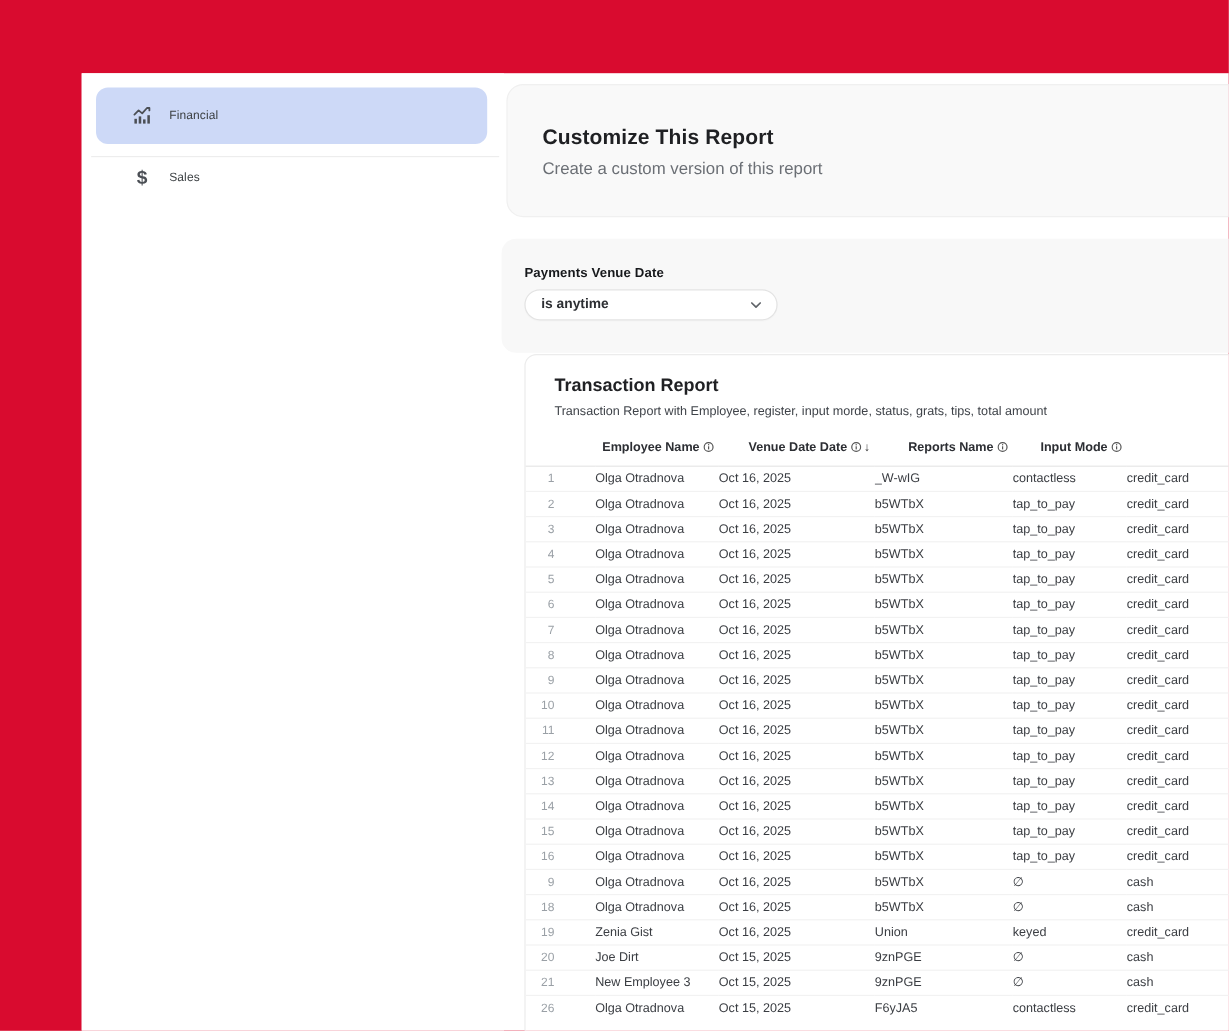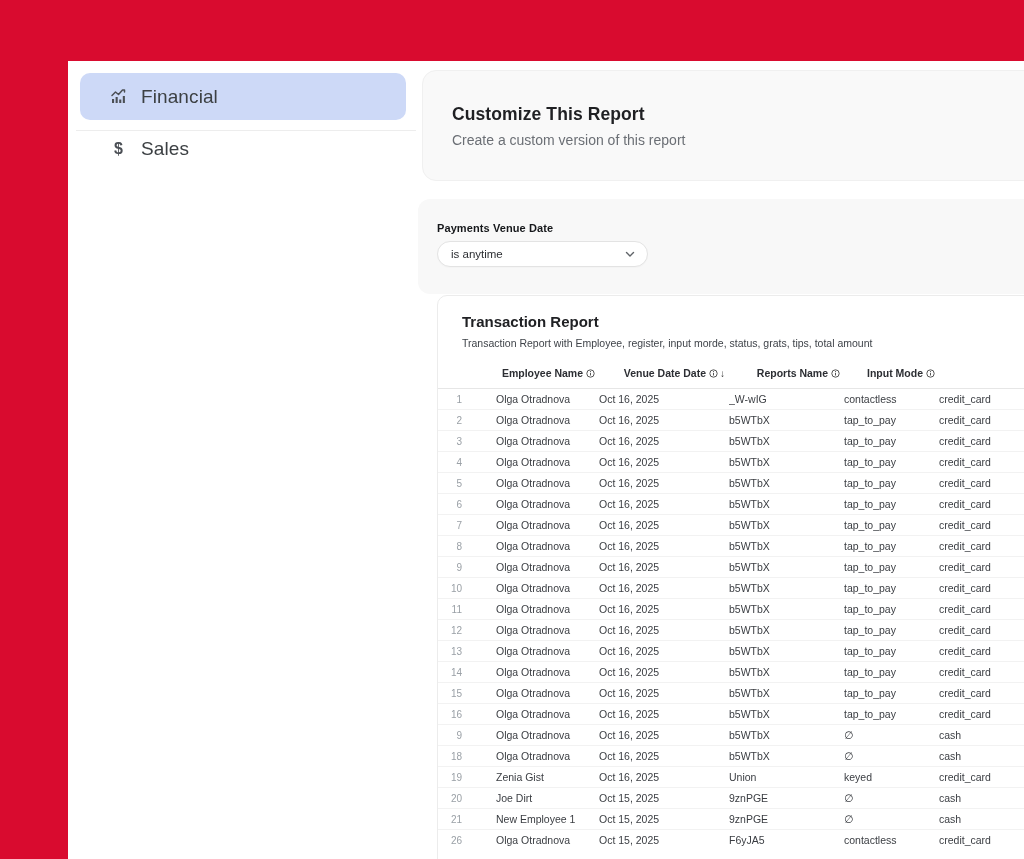--- a/index.html
+++ b/index.html
@@ -16,21 +16,21 @@
   }
   
   .sidebar { position:absolute; left:0; top:0; width:352px; height:100%; background:#fff; }
   .side-item {
     position:absolute; left:12px; width:326px; height:47px;
     display:flex; align-items:center; border-radius:10px; cursor:pointer;
   }
   .side-item.active { background:#CDD9F7; }
   .side-item .icn { width:19px; height:19px; margin-left:29px; display:flex; align-items:center; justify-content:center; color:#4b4f55; }
   .side-item .icn svg { display:block; }
-  .side-item .lbl { margin-left:13px; font-size:19px; font-weight:500; color:#3c4043; letter-spacing:.1px; }
+  .side-item .lbl { margin-left:13px; font-size:10px; font-weight:500; color:#3c4043; letter-spacing:.1px; }
   .side-divider { position:absolute; left:8px; top:69px; width:340px; height:1px; background:#ededed; }
   .dollar-glyph { font-size:16px; font-weight:700; color:#4b4f55; line-height:1; }
   
   .main { position:absolute; left:352px; top:0; width:604px; height:100%; }
   .header-card {
     position:absolute; left:2px; top:9px; width:660px; height:111px;
     background:#f9f9f9; border:1px solid #f0f0f0; border-radius:14px;
     padding:33px 0 0 29px;
   }
   .header-card h1 { font-size:17.5px; font-weight:700; color:#1f2023; letter-spacing:.1px; }
@@ -39,20 +39,21 @@
     position:absolute; left:-2px; top:138px; width:664px; height:95px;
     background:#f8f8f8; border-radius:12px; padding:23px 0 0 19px;
   }
   .filter-label { font-size:11px; font-weight:700; color:#16181b; letter-spacing:.1px; }
   .dropdown {
     margin-top:7px; width:211px; height:26px; background:#fff;
     border:1px solid #e3e3e3; border-radius:13px;
     display:flex; align-items:center; justify-content:space-between;
     padding:0 12px 0 13px; cursor:pointer; font-family:inherit;
     box-shadow:0 1px 1px rgba(0,0,0,.02);
+    font-weight:bold;
   }
   .dropdown .val { font-size:11.5px; color:#2d2f33; }
   .dropdown .chev { color:#5f6368; display:flex; }
   
   .table-card {
     position:absolute; left:17px; top:234px; width:660px; height:640px;
     background:#fff; border:1px solid #ececec; border-radius:10px;
   }
   .table-card .rt { margin:17px 0 0 24px; font-size:15px; font-weight:700; color:#202124; }
   .table-card .rs { margin:7px 0 0 24px; font-size:10.5px; color:#3f4349; }
@@ -318,21 +319,21 @@
             <tr>
               <td class="num">20</td>
               <td>Joe Dirt</td>
               <td>Oct 15, 2025</td>
               <td>9znPGE</td>
               <td>∅</td>
               <td>cash</td>
             </tr>
             <tr>
               <td class="num">21</td>
-              <td>New Employee 1</td>
+              <td>New Employee 3</td>
               <td>Oct 15, 2025</td>
               <td>9znPGE</td>
               <td>∅</td>
               <td>cash</td>
             </tr>
             <tr>
               <td class="num">26</td>
               <td>Olga Otradnova</td>
               <td>Oct 15, 2025</td>
               <td>F6yJA5</td>

